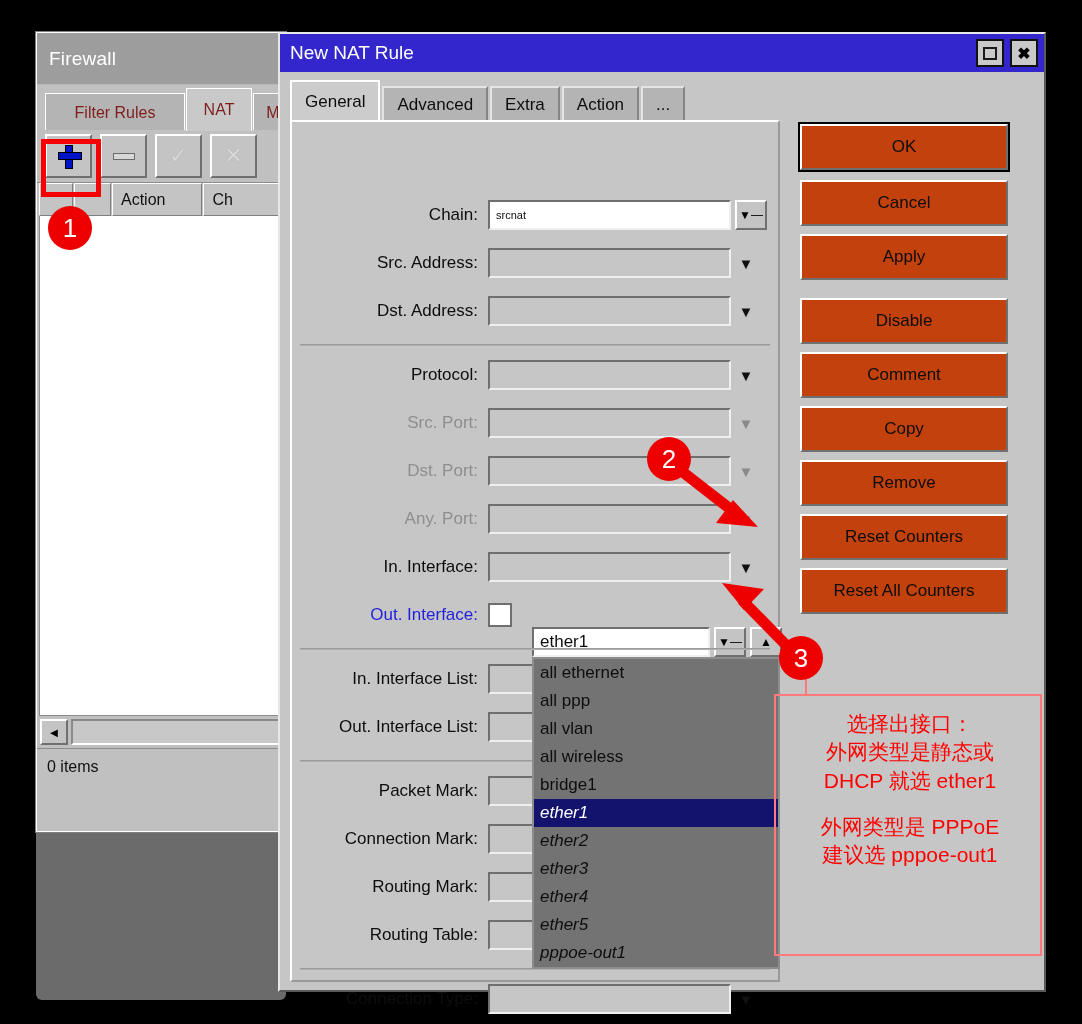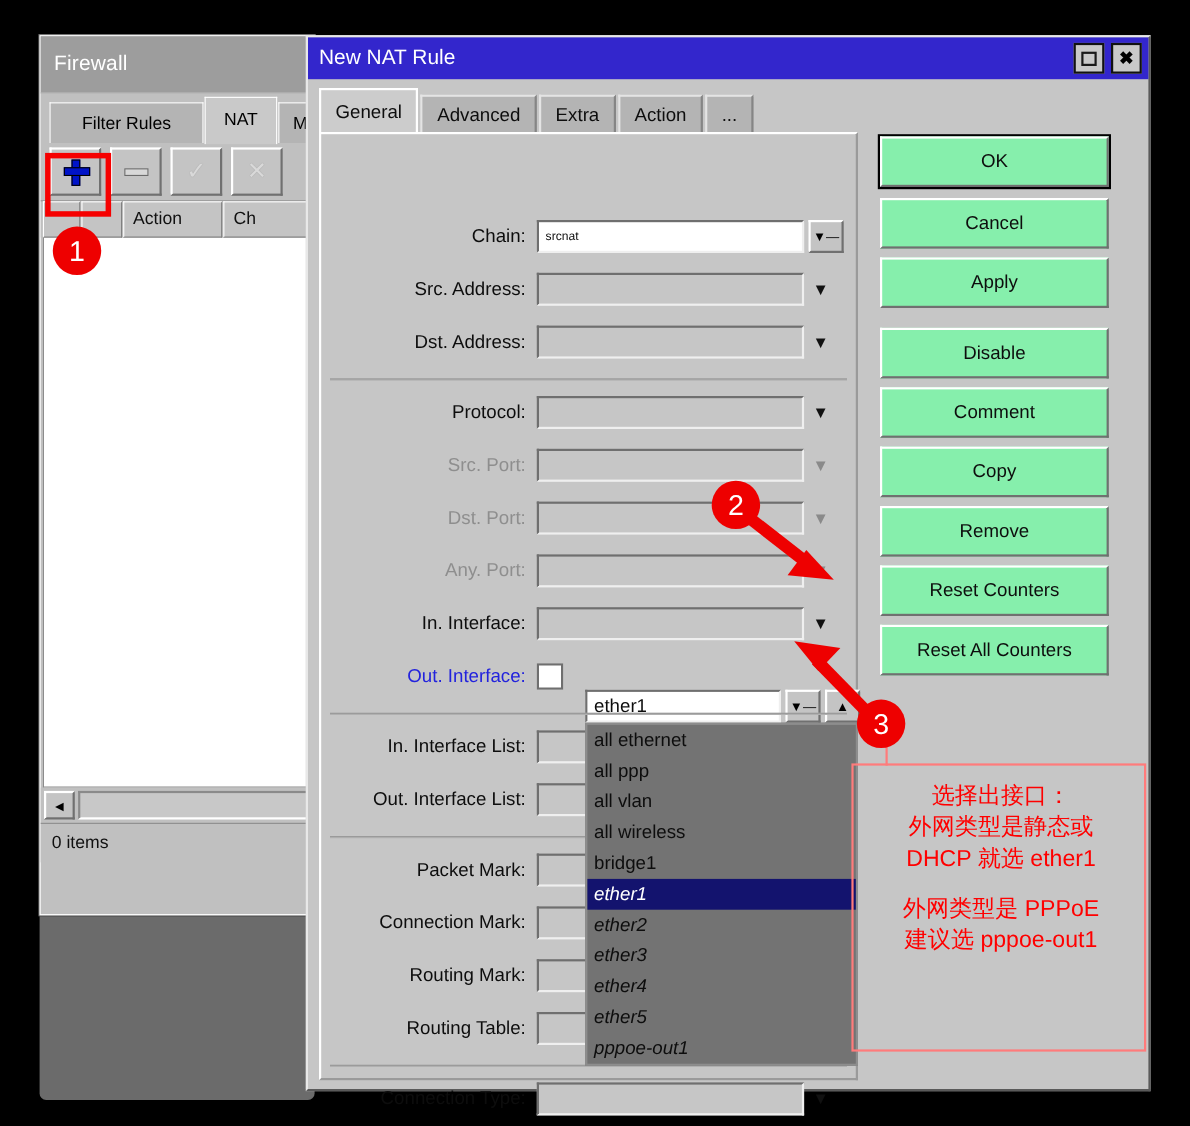--- a/index.html
+++ b/index.html
@@ -24,21 +24,21 @@
     display: flex; align-items: center; padding-left: 12px;
     border-bottom: 1px solid #b8b8b8;
   }
   #firewall-title { color: #ffffff; font-size: 19px; letter-spacing: .2px; }
 
   #firewall-tabs { position: relative; height: 45px; background: #c0c0c0; padding-left: 8px; }
   .fwtab {
     position: absolute; top: 8px; height: 38px;
     background: #b4b4b4; border: 1px solid #ffffff; border-bottom: none;
     display: flex; align-items: center; justify-content: center;
-    font-size: 16px; color: #000000; padding: 0 10px;
+    font-size: 16px; color: #7f1d1d; padding: 0 10px;
   }
   .fwtab.active { background: #c9c9c9; top: 3px; height: 43px; z-index: 3; border-color:#fff; }
 
   #firewall-toolbar {
     height: 52px; background: #c0c0c0; display: flex; align-items: center;
     padding-left: 8px; gap: 8px; position: relative;
   }
   .tbbtn {
     width: 47px; height: 44px; background: #c4c4c4;
     border-top: 2px solid #ffffff; border-left: 2px solid #ffffff;
@@ -180,21 +180,21 @@
   .ditem {
     height: 28px; display:flex; align-items:center; padding-left: 6px;
     font-size: 17px; color: #0d0d0d; white-space: nowrap;
   }
   .ditem.italic { font-style: italic; }
   .ditem.selected { background:#13136e; color:#ffffff; }
 
   
   #btncol { position:absolute; left: 520px; top: 52px; width: 210px; }
   .dbtn {
-    width: 208px; height: 46px; background:#86efac;
+    width: 208px; height: 46px; background:#c2410c;
     border-top: 2px solid #ffffff; border-left: 2px solid #ffffff;
     border-right: 2px solid #707070; border-bottom: 2px solid #707070;
     display:flex; align-items:center; justify-content:center;
     font-size: 17px; color:#0d0d0d; margin-bottom: 8px;
   }
   .dbtn.default { box-shadow: 0 0 0 2px #000000; margin-bottom: 10px; }
   .gap { height: 10px; }
 
   
   .marker {

